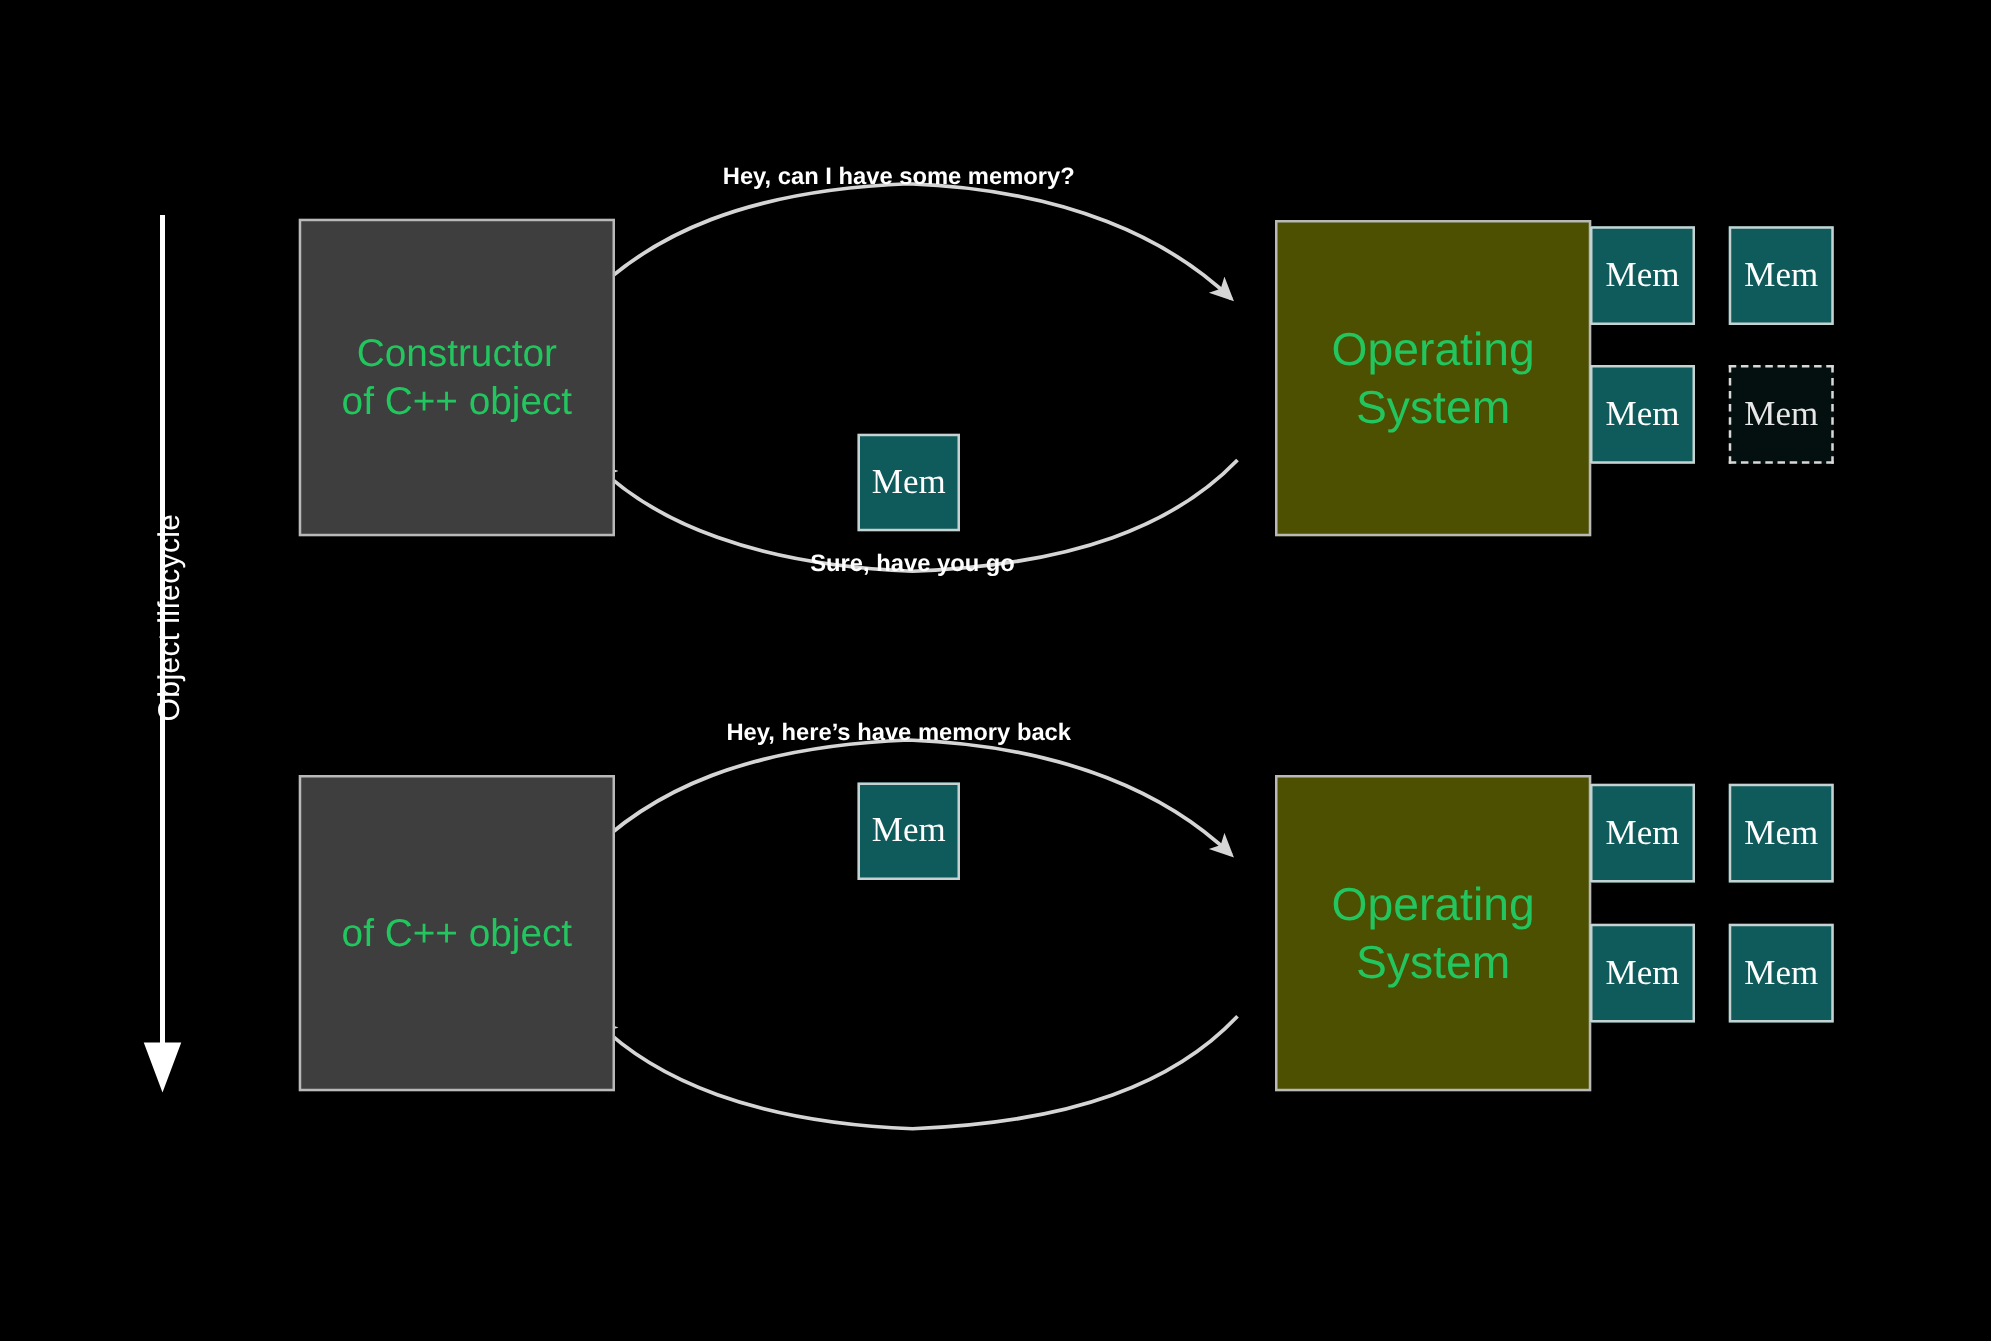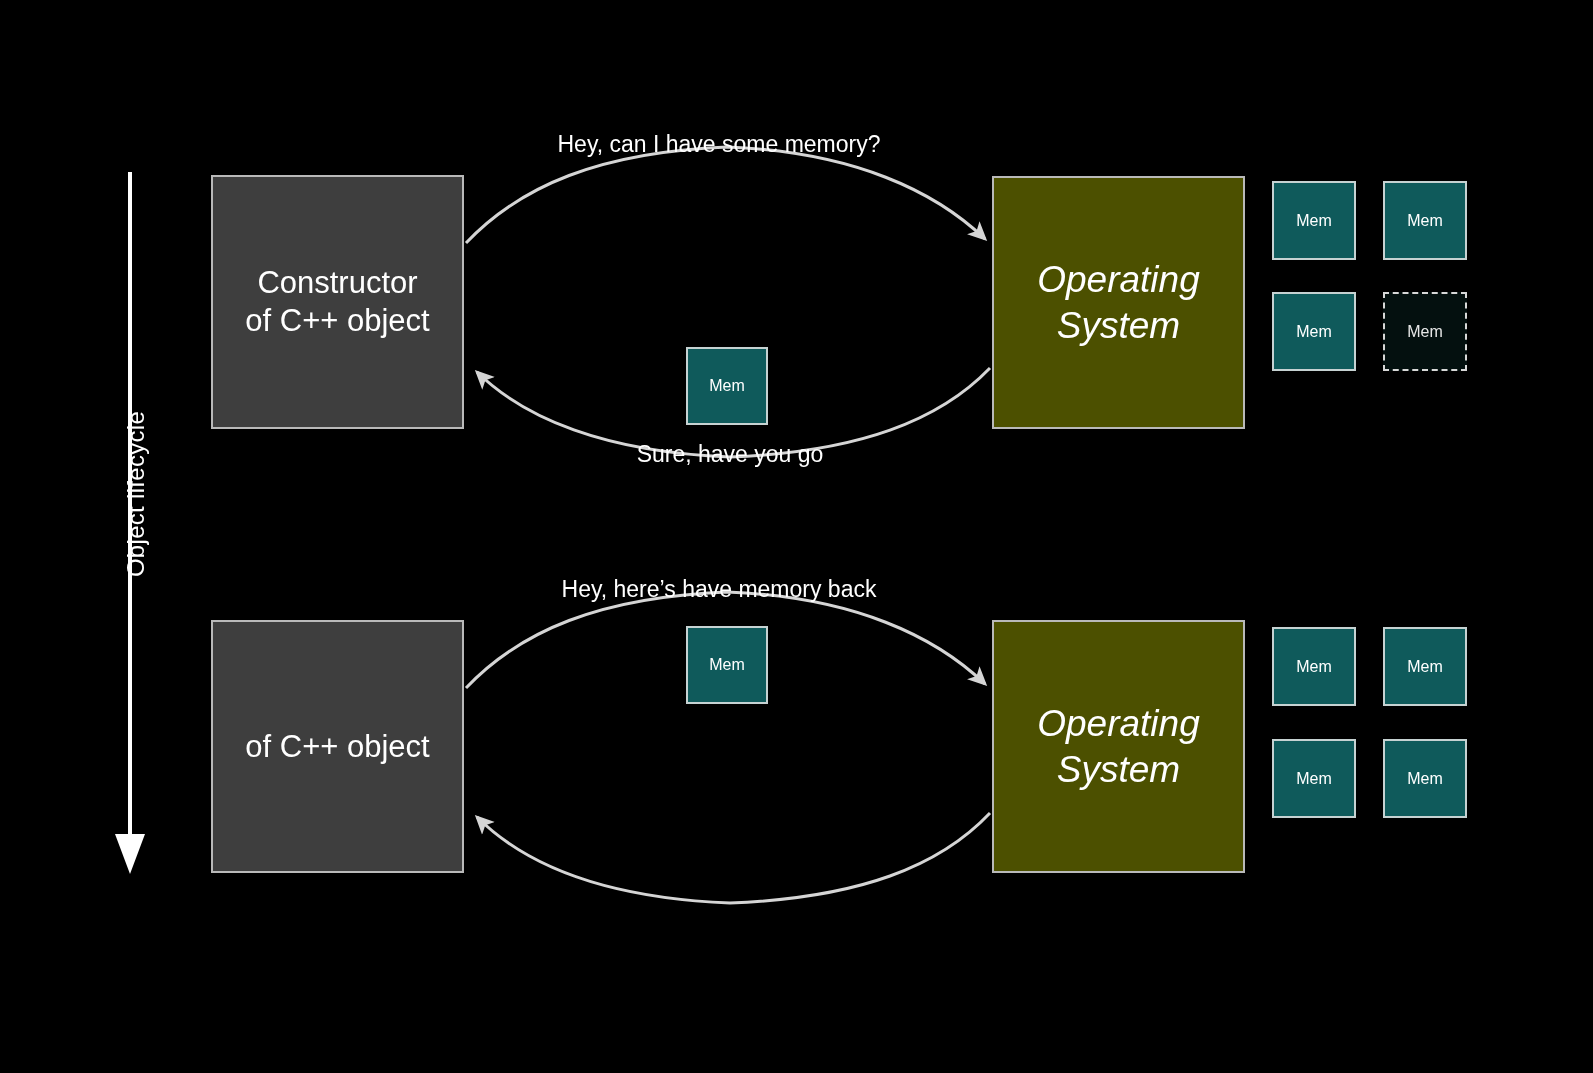--- a/index.html
+++ b/index.html
@@ -45,51 +45,52 @@
 
   
   .node-box {
     position: absolute;
     box-sizing: border-box;
     border: 2px solid #b9b9b9;
     display: flex;
     align-items: center;
     justify-content: center;
     text-align: center;
-    color: #ffffff;
+    color: #22c55e;
     line-height: 1.22;
+    margin-left: 28px;
   }
   .node-box.object {
     background: #3e3e3e;
     font-size: 31px;
   }
   .node-box.os {
     background: #4c5000;
     font-size: 37px;
-    font-style: italic;
   }
 
   #constructor-box { left: 211px; top: 175px;  width: 253px; height: 254px; }
   #destructor-box  { left: 211px; top: 620px;  width: 253px; height: 253px; }
   #os-box-top      { left: 992px; top: 176px;  width: 253px; height: 253px; }
   #os-box-bottom   { left: 992px; top: 620px;  width: 253px; height: 253px; }
 
   
   .mem-block {
     position: absolute;
     box-sizing: border-box;
     width: 84px;
     height: 79px;
     background: #0f5a5b;
     border: 2px solid #c6d2d2;
     display: flex;
     align-items: center;
     justify-content: center;
     color: #ffffff;
-    font-size: 16px;
+    font-size: 28px;
+    font-family: Liberation Serif, serif;
   }
   .mem-block.empty {
     background: #04100f;
     border: 2px dashed #d8d8d8;
     color: #e7e7e7;
   }
   .mem-block.transit {
     width: 82px;
     height: 78px;
   }
@@ -105,23 +106,24 @@
   #mem-bot-2 { left: 1272px; top: 739px; }
   #mem-bot-3 { left: 1383px; top: 739px; }
   
   #mem-transit-top    { left: 686px; top: 347px; }
   #mem-transit-bottom { left: 686px; top: 626px; }
 
   
   .caption {
     position: absolute;
     color: #ffffff;
-    font-size: 23px;
+    font-size: 19px;
     white-space: nowrap;
     text-align: center;
+    font-weight: bold;
   }
   #caption-request  { left: 0; top: 131px;  width: 1438px; }
   #caption-grant    { left: 0; top: 441px;  width: 1460px; }
   #caption-return   { left: 0; top: 576px;  width: 1438px; }
   #caption-ack      { left: 0; top: 887px;  width: 1460px; }
 
   svg.arrow-layer {
     position: absolute;
     left: 0;
     top: 0;

